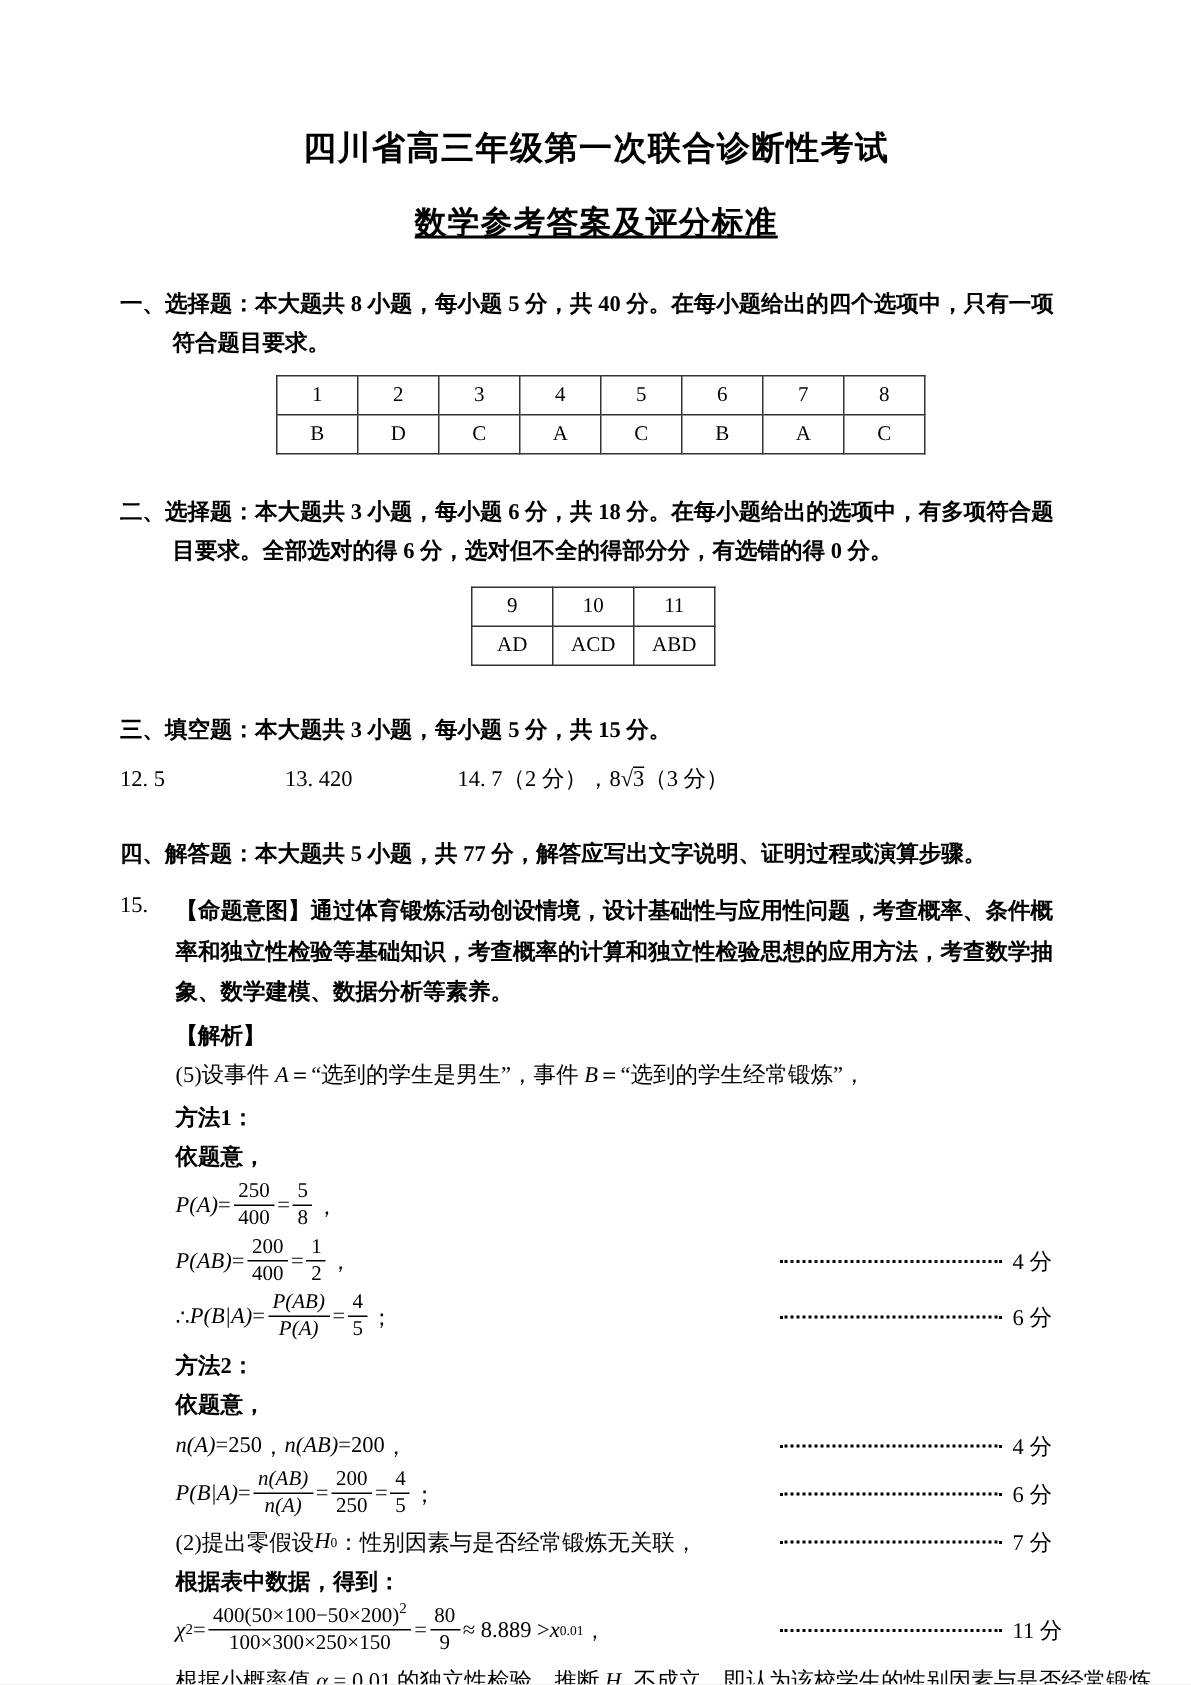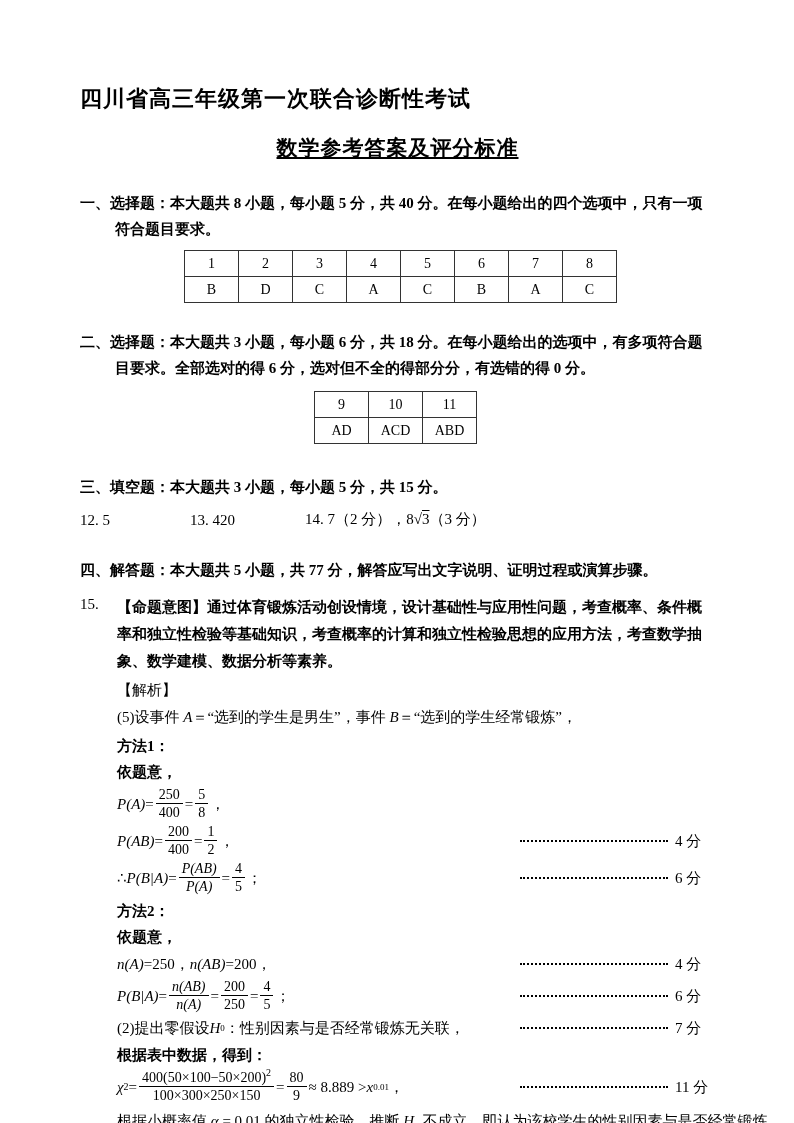--- a/index.html
+++ b/index.html
@@ -8,21 +8,21 @@
     width:794px; height:1123px;
     margin:0 auto;
     background:#ffffff;
     color:#000;
     box-sizing:border-box;
     padding:84px 79px 0 80px;
     font-family:"Liberation Serif", serif;
     font-size:15px;
     overflow:hidden;
   }
-  .title   { font-size:22px; font-weight:bold; margin:0 0 20px 0; letter-spacing:1px; }
+  .title   { font-size:22px; font-weight:bold; text-align:center; margin:0 0 20px 0; letter-spacing:1px; }
   .subtitle{ font-size:21px; font-weight:bold; text-align:center; margin:0; letter-spacing:1px;text-decoration:underline; }
 
   .sec-heading {
     font-weight:bold;
     font-size:15px;
     line-height:26px;
     margin:0;
     padding-left:35px;
     text-indent:-35px;
   }
@@ -44,22 +44,22 @@
 
   .fill-row { display:flex; margin-top:10px; align-items:flex-end; }
   .fill-q12 { width:110px; }
   .fill-q13 { width:115px; }
   .sqrt-sym { font-size:15px; }
   .sqrt-rad { text-decoration:overline; }
 
   
   .p15 { position:relative; padding-left:37px; margin-top:12px; }
   .p15-num { position:absolute; left:0; top:1px; }
-  .intent { font-weight:bold; line-height:27px; margin:0;font-family:Liberation Mono, monospace; }
-  .analysis-label { font-weight:normal; margin-top:5px; }
+  .intent { font-weight:bold; line-height:27px; margin:0; }
+  .analysis-label { font-weight:bold; margin-top:5px; }
   .setup-line { margin-top:4px; line-height:26px; }
   .method-label { font-weight:bold; margin-top:4px; line-height:24px; }
   .plain-line { line-height:24px; margin-top:2px;font-weight:bold; }
 
   .mv { font-style:italic; }
   .srow { display:flex; align-items:center; margin:3px 0; min-height:24px; white-space:nowrap; }
   .srow .frac { display:inline-block; text-align:center; vertical-align:middle; margin:0 2px; }
   .frac .fnum { display:block; font-size:14px; line-height:16px; padding:0 3px; }
   .frac .fden { display:block; font-size:14px; line-height:17px; padding:0 3px; border-top:1px solid #000; }
   .leader { width:148px; margin-left:auto; margin-right:7px; border-bottom:2px dotted #000; height:0; align-self:center; flex:0 0 auto; }

